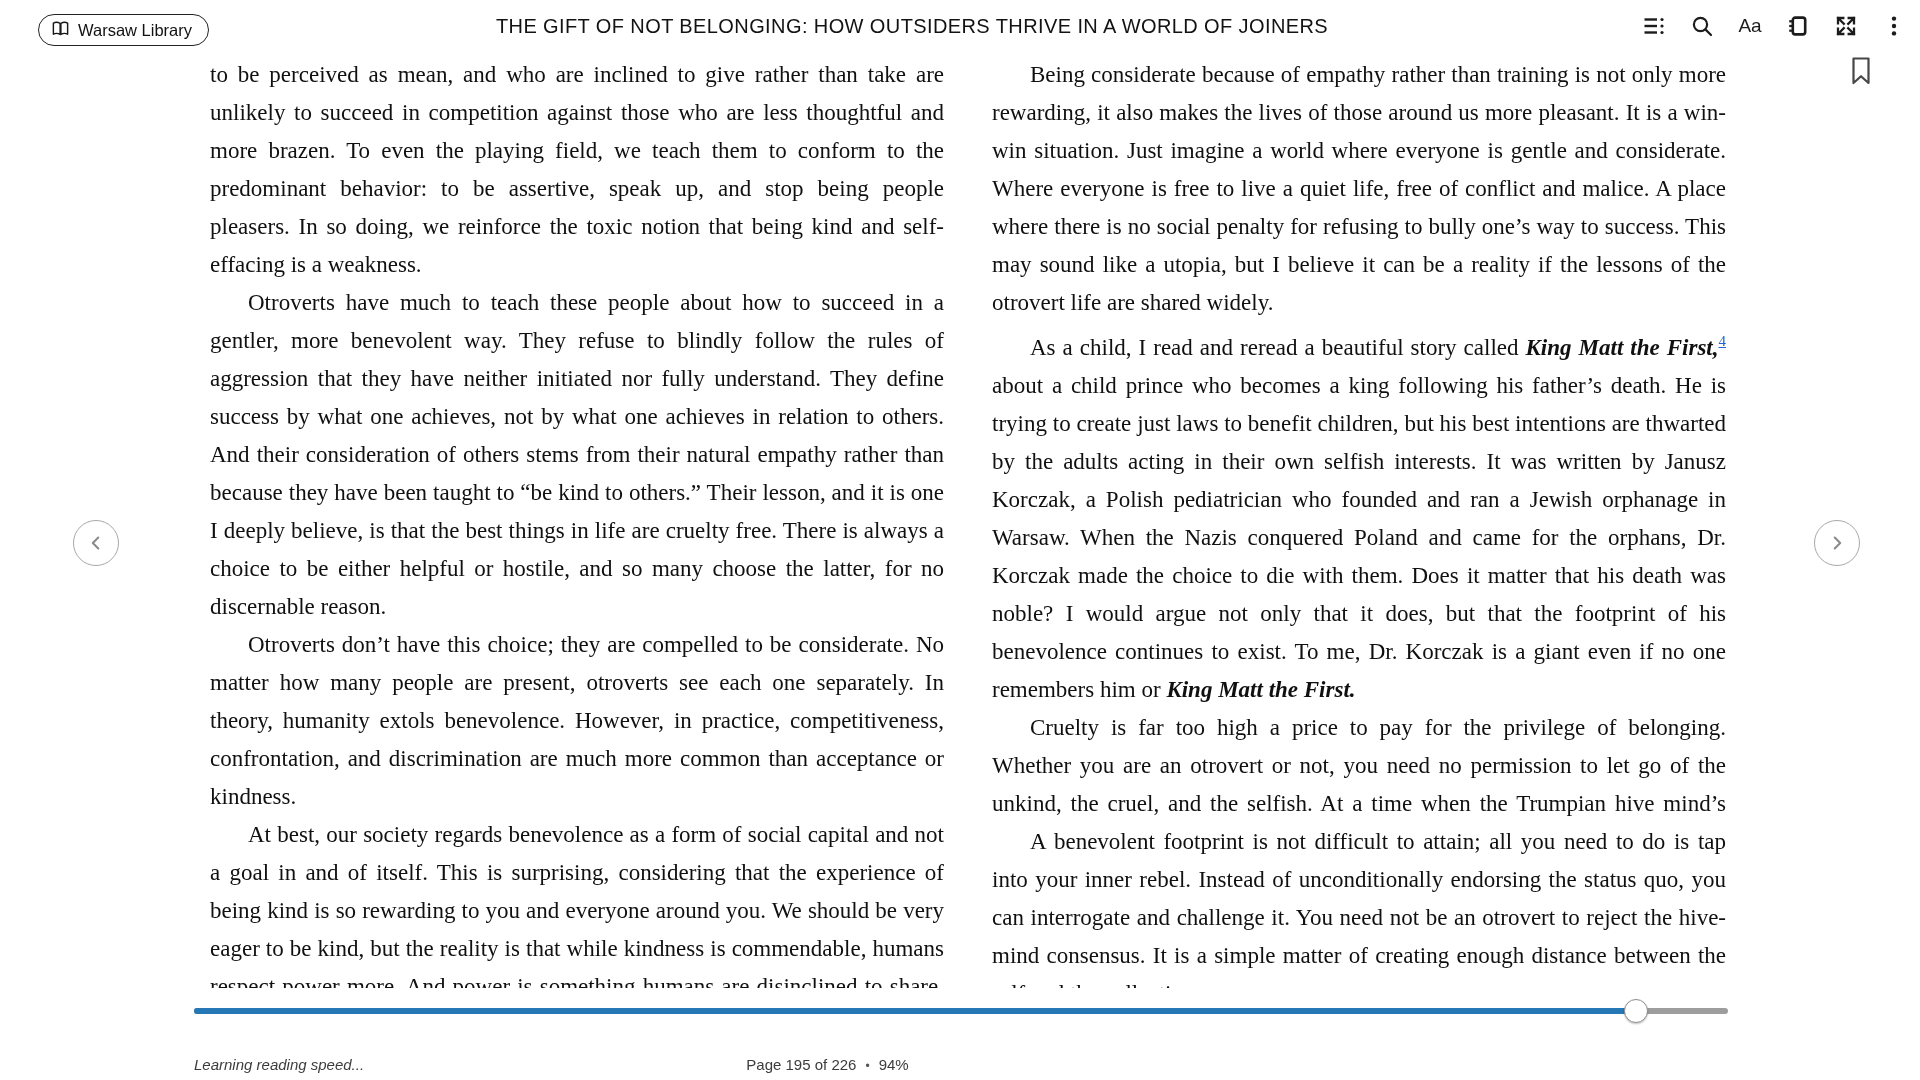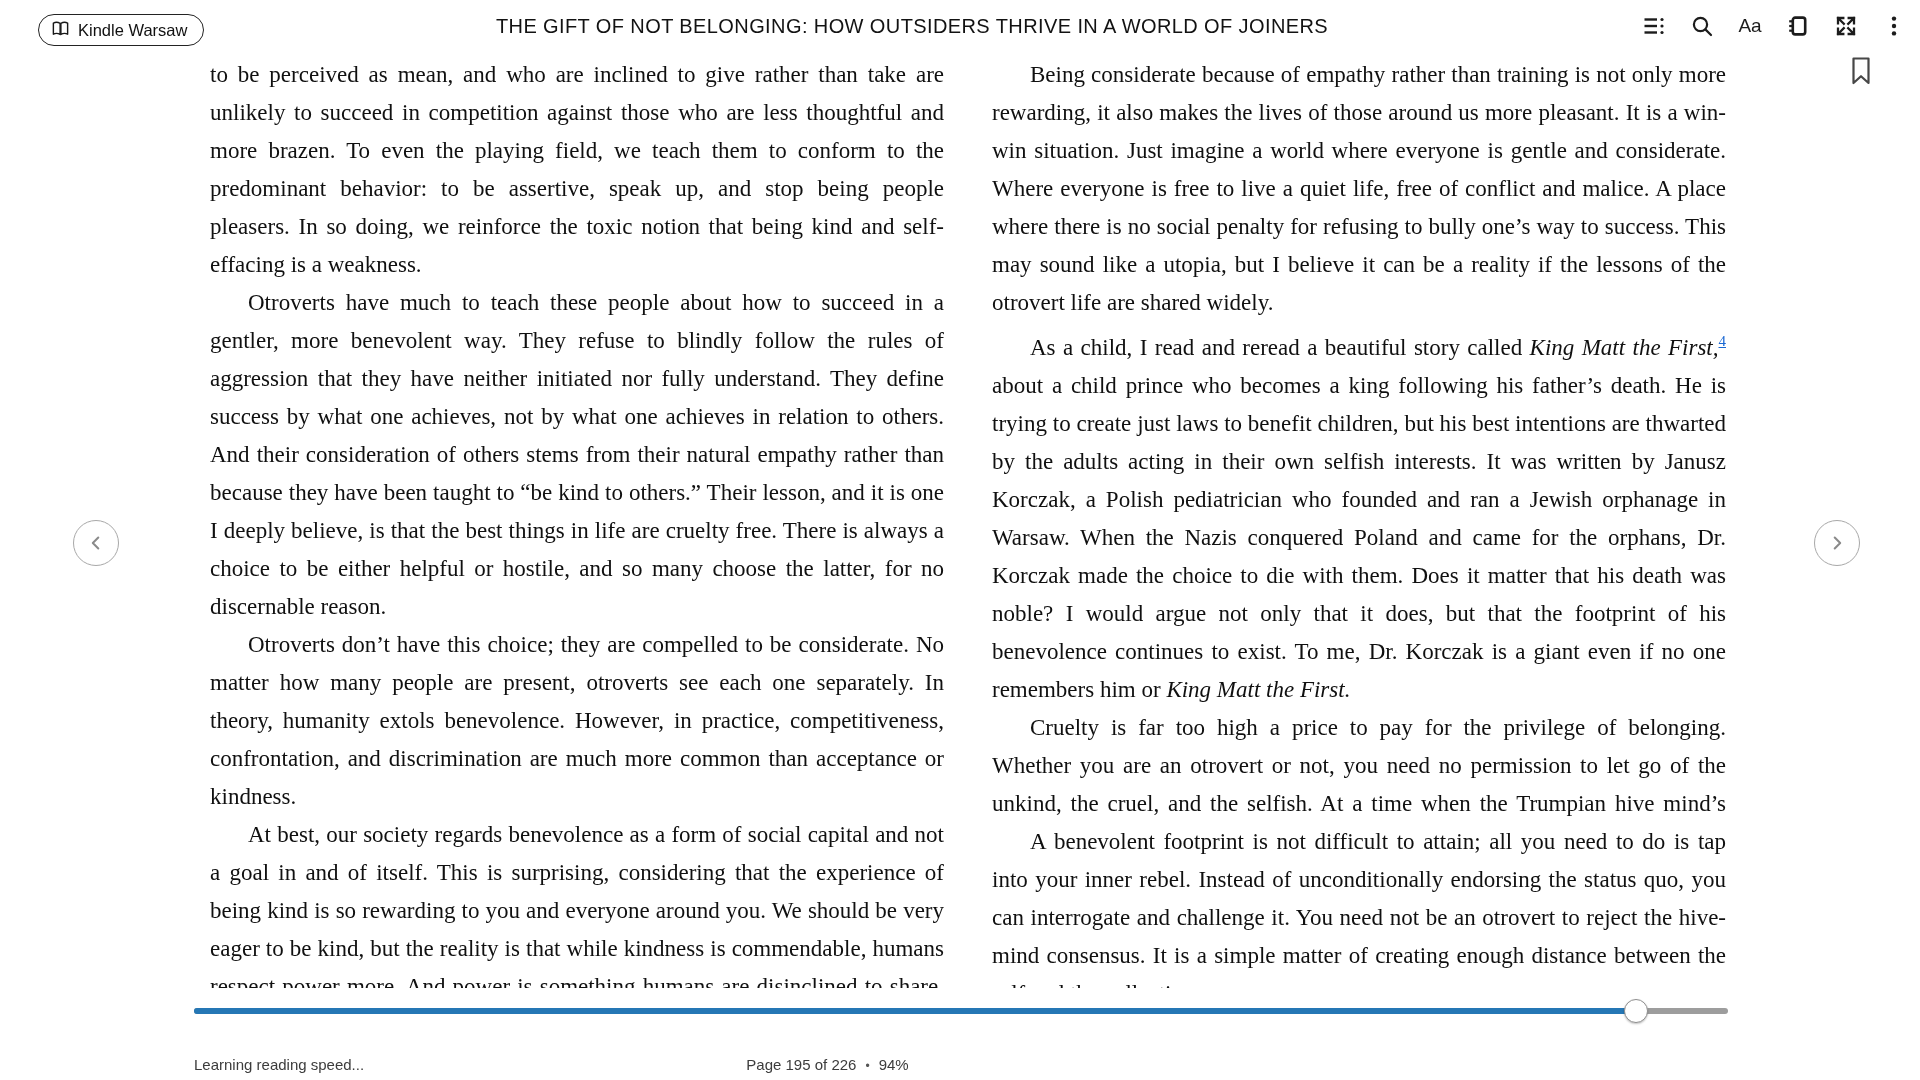--- a/index.html
+++ b/index.html
@@ -23,56 +23,56 @@
 
   
   .column{position:absolute;top:56px;width:734px;height:932px;overflow:hidden;
           font-family:"Liberation Serif","DejaVu Serif",serif;font-size:23px;line-height:38px;
           color:#101010;text-align:justify;}
   .col-left{left:210px;}
   .col-right{left:992px;}
   .para{margin:0;}
   .para.indent{text-indent:38px;}
   .para.cont{text-align-last:justify;}
-  .it{font-style:italic;}
+  .it{font-style:italic;font-weight:bold;}
   .fnlink{color:var(--link,#1967d2);text-decoration:underline;font-size:15px;cursor:pointer;}
 
   
   .nav-circle{position:absolute;top:520px;width:46px;height:46px;border:1.5px solid #a8a8a8;
               border-radius:50%;background:#fff;display:flex;align-items:center;justify-content:center;
               cursor:pointer;box-sizing:border-box;}
   .nav-prev{left:73px;}
   .nav-next{left:1814px;}
 
   
   .progress{position:absolute;left:194px;top:1008px;width:1534px;height:6px;border-radius:3px;
             background:#9d9d9d;cursor:pointer;}
   .progress-fill{position:absolute;left:0;top:0;height:6px;border-radius:3px;background:var(--accent,#2577b5);}
   .progress-knob{position:absolute;top:-9px;width:24px;height:24px;border-radius:50%;background:#fff;
                  border:1.5px solid #8f8f8f;box-sizing:border-box;box-shadow:0 1px 2px rgba(0,0,0,.25);
                  cursor:grab;}
-  .status-left{position:absolute;left:194px;top:1056px;font-size:15px;color:#3c3c3c;}
+  .status-left{position:absolute;left:194px;top:1056px;font-size:15px;color:#3c3c3c;font-style:italic;}
   .status-center{position:absolute;left:0;top:1056px;width:1655px;text-align:center;font-size:15px;
                  color:#3c3c3c;}
   .status-center .dot{margin:0 9px;font-size:12px;color:#555;}
 </style>
 </head>
 <body>
 
 <div class="stage">
 
   <div class="topbar">
     <button class="lib-btn">
       <span>
         <svg width="19" height="19" viewBox="0 0 20 20" fill="none" stroke="#181818" stroke-width="1.5" stroke-linejoin="round">
           <path d="M2.5 4.3 C4.6 3.1 7.2 3.1 9.6 4.6 L9.6 16.3 C7.2 14.9 4.6 14.9 2.5 16 Z"></path>
           <path d="M17.5 4.3 C15.4 3.1 12.8 3.1 10.4 4.6 L10.4 16.3 C12.8 14.9 15.4 14.9 17.5 16 Z"></path>
         </svg>
       </span>
-      <span>Kindle Warsaw</span>
+      <span>Warsaw Library</span>
     </button>
 
     <div class="page-title">THE GIFT OF NOT BELONGING: HOW OUTSIDERS THRIVE IN A WORLD OF JOINERS</div>
 
     <div class="icon-row">
       <button class="icon-btn">
         <svg width="24" height="24" viewBox="0 0 24 24">
           <g stroke="#1c1c1c" stroke-width="2.4" fill="none">
             <path d="M2.5 5.5 H15"></path>
               <path d="M2.5 12 H15"></path>

